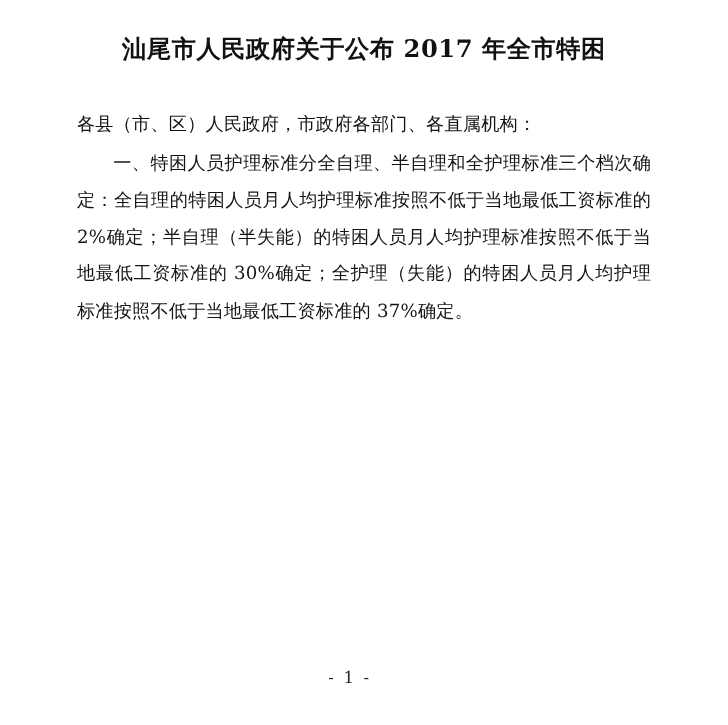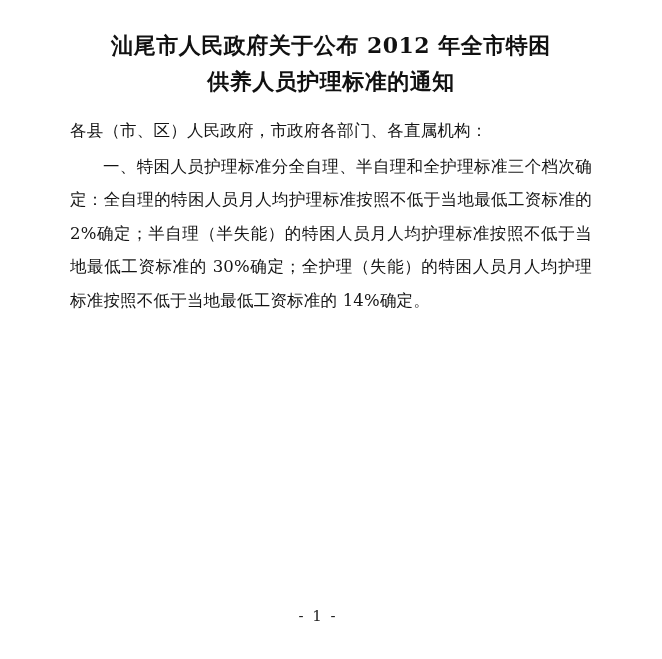--- a/index.html
+++ b/index.html
@@ -33,21 +33,21 @@
     font-family: "DejaVu Serif", "Liberation Serif", serif;
   }
   .title-line {
     display: block;
     white-space: nowrap;
   }
   .title-line.second {
     margin-top: 2px;
   }
   .body-block {
-    margin-top: 16px;
+    margin-top: 34px;
   }
   .para {
     margin: 0 0 2px 0;
     font-size: 16.5px;
     line-height: 2.03;
     text-align: justify;
     text-justify: inter-ideograph;
     letter-spacing: 0.2px;
     color: #141414;
   }
@@ -67,26 +67,25 @@
     color: #222222;
     letter-spacing: 2px;
   }
 </style>
 </head>
 <body>
 
 <div class="page">
 
   <h1 class="doc-title">
-    <span class="title-line first">汕尾市人民政府关于公布 2012 年全市特困</span>
-    <span class="title-line second">供养人员护理标准的通知</span>
+    <span class="title-line first">汕尾市人民政府关于公布 2017 年全市特困</span>
   </h1>
 
   <div class="body-block">
     <p class="para">各县（市、区）人民政府，市政府各部门、各直属机构：</p>
-    <p class="para indent">一、特困人员护理标准分全自理、半自理和全护理标准三个档次确定：全自理的特困人员月人均护理标准按照不低于当地最低工资标准的 2%确定；半自理（半失能）的特困人员月人均护理标准按照不低于当地最低工资标准的 30%确定；全护理（失能）的特困人员月人均护理标准按照不低于当地最低工资标准的 14%确定。</p>
+    <p class="para indent">一、特困人员护理标准分全自理、半自理和全护理标准三个档次确定：全自理的特困人员月人均护理标准按照不低于当地最低工资标准的 2%确定；半自理（半失能）的特困人员月人均护理标准按照不低于当地最低工资标准的 30%确定；全护理（失能）的特困人员月人均护理标准按照不低于当地最低工资标准的 37%确定。</p>
   </div>
 
   <div class="footer">
     <span class="page-num">- 1 -</span>
   </div>
 
 </div>
 
 </body></html>

